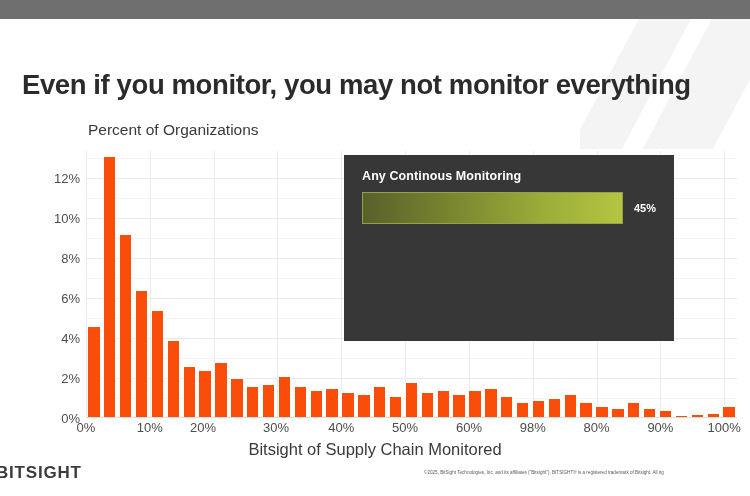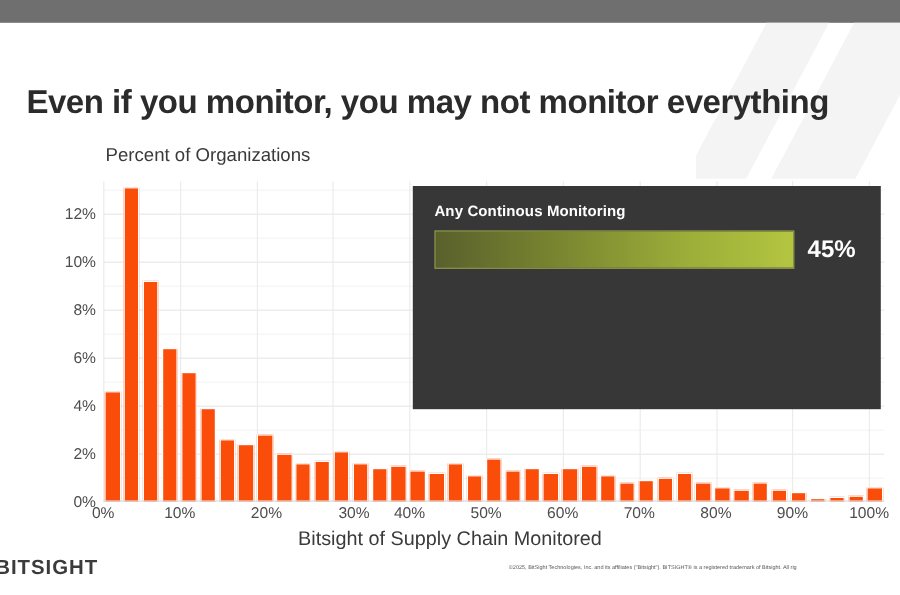--- a/index.html
+++ b/index.html
@@ -166,21 +166,21 @@
     text-align: center;
     font-size: 16.5px;
     color: #3a3a3a;
   }
 
   
   .callout {
     position: absolute;
     left: 344px;
     top: 155px;
-    width: 390px;
+    width: 330px;
     height: 186px;
     background: #373737;
     padding: 14px 18px;
   }
   .callout-label {
     font-size: 12.5px;
     font-weight: bold;
     color: #ffffff;
     letter-spacing: 0.1px;
     white-space: nowrap;
@@ -198,21 +198,21 @@
     width: 300px;
     background: linear-gradient(to right, #59602c 0%, #76812f 30%, #9cad39 70%, #b3c540 100%);
     border-color: #9aa04a;
   }
   .callout-bar.orange {
     width: 86px;
     background: linear-gradient(to right, #c5400f 0%, #e0551a 45%, #f2722c 100%);
     border-color: #d06a2c;
   }
   .callout-value {
-    font-size: 20px;
+    font-size: 11px;
     font-weight: bold;
     color: #ffffff;
     margin-left: 11px;
     white-space: nowrap;
   }
   .callout-block-2 { margin-top: 26px; }
 
   
   .footer-logo {
     position: absolute;
@@ -328,26 +328,26 @@
         <div class="bar" title="95% : 0.2%" style="left: 604.636px; width: 13.3376px; height: 4px; background: rgb(250, 77, 10);"></div>
         <div class="bar" title="97.5% : 0.25%" style="left: 620.514px; width: 13.3376px; height: 5px; background: rgb(250, 77, 10);"></div>
         <div class="bar" title="100% : 0.6%" style="left: 636.392px; width: 13.3376px; height: 12px; background: rgb(250, 77, 10);"></div>
       </div>
     <div class="axis-base"></div>
   </div>
 
   <div class="xtick-wrap">
       <div class="xtick" style="left: 0px;">0%</div>
       <div class="xtick" style="left: 63.8235px;">10%</div>
-      <div class="xtick" style="left: 136px;">20%</div>
-      <div class="xtick" style="left: 209px;">30%</div>
+      <div class="xtick" style="left: 117px;">20%</div>
+      <div class="xtick" style="left: 190px;">30%</div>
       <div class="xtick" style="left: 255.294px;">40%</div>
       <div class="xtick" style="left: 319.118px;">50%</div>
       <div class="xtick" style="left: 382.941px;">60%</div>
-      <div class="xtick" style="left: 446.765px;">70%</div>
+      <div class="xtick" style="left: 446.765px;">98%</div>
       <div class="xtick" style="left: 510.588px;">80%</div>
       <div class="xtick" style="left: 574.412px;">90%</div>
       <div class="xtick" style="left: 638.235px;">100%</div>
     </div>
 
   <div class="x-axis-title">Bitsight of Supply Chain Monitored</div>
 
   <div class="callout">
     <div class="callout-label">Any Continous Monitoring</div>
     <div class="callout-row">

